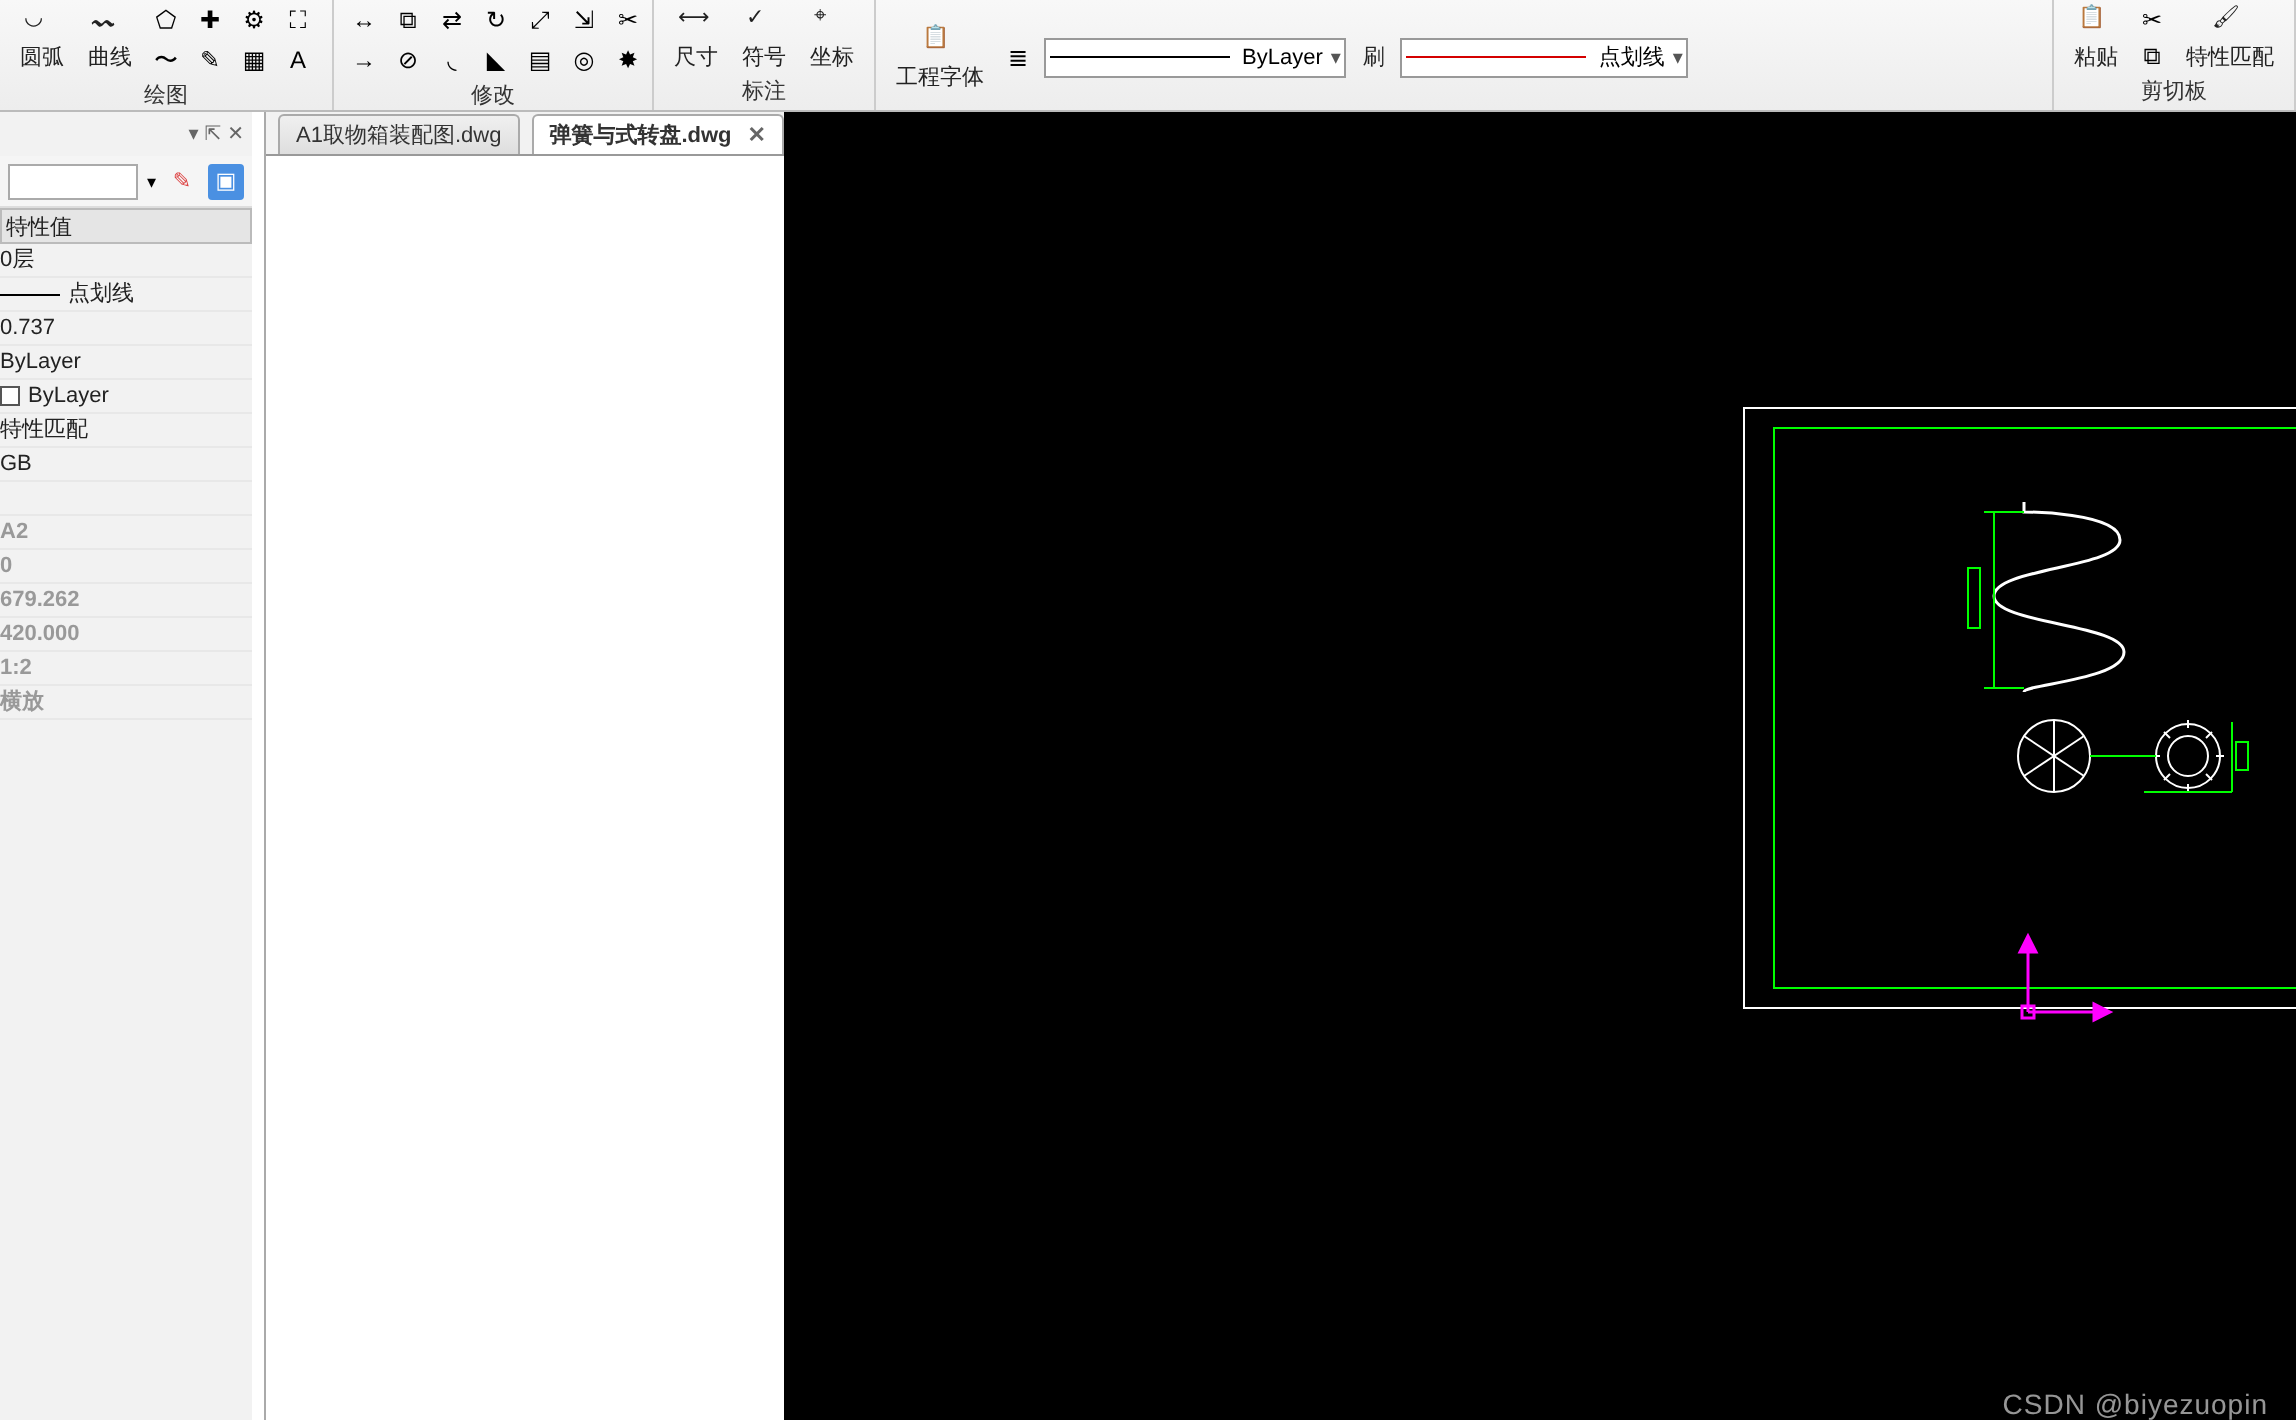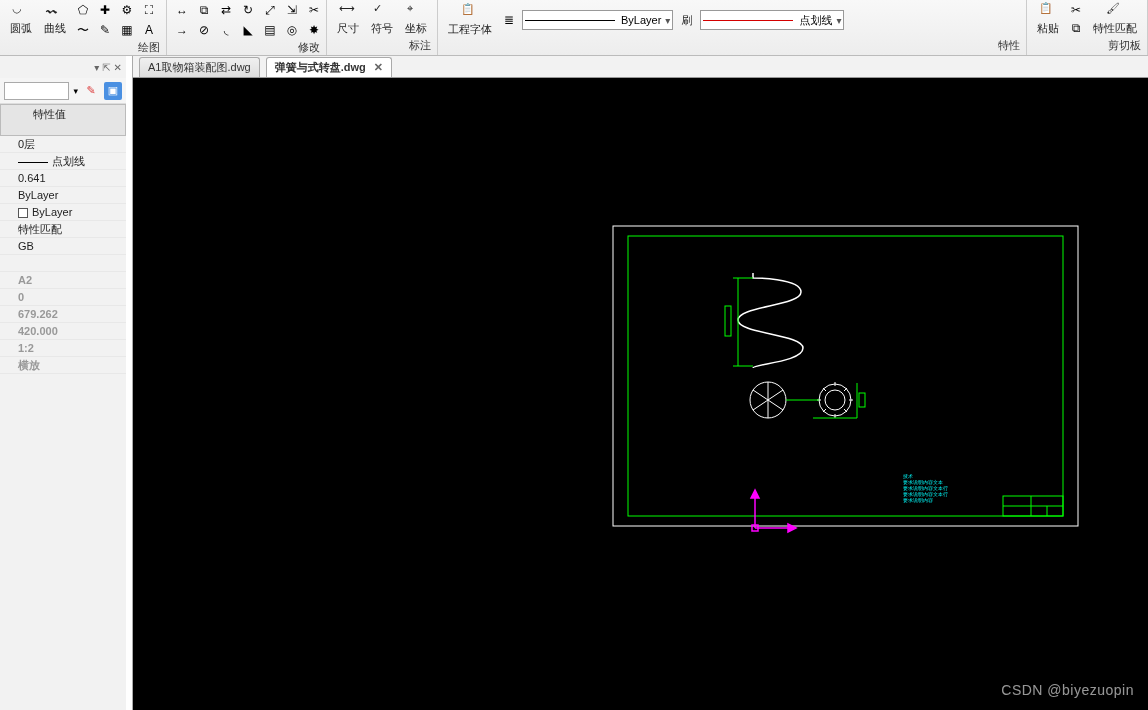--- a/index.html
+++ b/index.html
@@ -17,21 +17,21 @@
       height: 56px;
       display: flex;
     }
     .ribbon-group {
       border-right: 1px solid #ccc;
       padding: 2px 6px 0 6px;
       display: flex;
       flex-direction: column;
     }
     .group-body { display: flex; align-items: flex-start; gap: 4px; flex: 1; }
-    .group-title { text-align: right; font-size: 11px; color: #333; padding-bottom: 2px; }
+    .group-title { text-align: center; font-size: 11px; color: #333; padding-bottom: 2px; }
     .big-btn {
       display: flex; flex-direction: column; align-items: center;
       padding: 0 4px; font-size: 11px; color: #222; cursor: default;
     }
     .big-btn .ic { width: 18px; height: 18px; margin-bottom: 1px; }
     .small-grid { display: grid; grid-template-columns: repeat(auto-fill, 20px); grid-auto-rows: 18px; gap: 2px; }
     .small-ic {
       width: 18px; height: 16px; display:flex; align-items:center; justify-content:center;
       cursor: default; font-size: 12px;
     }
@@ -55,52 +55,52 @@
       gap:3px; padding:0 4px; font-size:10px; color:#666;
     }
     .panel-header span { cursor:default;}
     .panel-toolbar {
       height:26px; display:flex; align-items:center; gap:4px; padding:0 4px;
       background:#f5f5f5; border-bottom:1px solid #ddd;
     }
     .select-empty { flex:1; height:18px; background:#fff; border:1px solid #aaa;}
     .panel-icon { width:18px;height:18px; display:flex;align-items:center;justify-content:center;}
     .col-header {
-      background:#e5e5e5; border:1px solid #bbb; height:32px; line-height:18px;
-      padding-left:32px; font-size:11px; color:#222;
+      background:#e5e5e5; border:1px solid #bbb; height:18px; line-height:18px;
+      padding-left:2px; font-size:11px; color:#222;
     }
     .prop-list { flex:1; overflow:auto;}
-    .prop-row { height:17px; line-height:17px; font-size:11px; padding-left:18px; color:#222; border-bottom:1px solid #e8e8e8;}
+    .prop-row { height:17px; line-height:17px; font-size:11px; color:#222; border-bottom:1px solid #e8e8e8;}
     .prop-row.dim { color:#999;font-weight:bold;}
     .prop-row .swatch-line{display:inline-block;width:30px;height:0;border-top:1px solid #000;vertical-align:middle;margin-right:4px;}
     .prop-row .swatch-box{display:inline-block;width:10px;height:10px;border:1px solid #555;background:#fff;vertical-align:middle;margin-right:4px;}
 
     .main-area {
-      flex:1; background:#fff; display:flex; flex-direction:column;
+      flex:1; background:#fff; display:flex; 
       border-left:1px solid #aaa;
     }
     .tab-strip {
       height:22px; background:#f2f2f2; display:flex; align-items:flex-end;
       border-bottom: 1px solid #999;
     }
     .file-tab {
       height:20px; padding:0 8px; font-size:11px; display:flex; align-items:center;
       background:linear-gradient(#f0f0f0,#dedede);
       border:1px solid #aaa; border-bottom:none;
       border-radius: 3px 3px 0 0; margin-left:6px; color:#333;
     }
     .file-tab.active { background:#fff; font-weight:bold;}
     .file-tab .close-x{margin-left:8px; color:#666; font-size:11px; cursor:default;}
 
     .canvas-wrap {
       flex:1; background:#000; position:relative; overflow:hidden;
     }
     .cad-svg { position:absolute; left:0; top:0;}
     .watermark {
-      position:absolute; right:14px; bottom:12px;
+      position:absolute; right:14px; bottom:0;
       color: rgba(230,230,230,0.65);
       font-size:14px; letter-spacing:0.5px;
       font-family: Arial, sans-serif;
     }
   </style>
 </head>
 <body>
 
 <div class="ribbon">
   <div class="ribbon-group">
@@ -181,21 +181,20 @@
       </div>
       <div class="big-btn">
         <span>刷</span>
       </div>
       <div class="dropdown-swatch">
         <span class="line-sample line-red"></span>
         <span class="lbl">点划线</span>
         <span class="dd-arrow">▾</span>
       </div>
     </div>
-    <div class="group-title">特性</div>
   </div>
 
   <div class="ribbon-group">
     <div class="group-body">
       <div class="big-btn">
         <span class="ic">📋</span>
         <span>粘贴</span>
       </div>
       <div style="display:flex;flex-direction:column;gap:2px;">
         <span class="small-ic">✂</span>
@@ -221,21 +220,21 @@
     <div class="panel-toolbar">
       <div class="select-empty"></div>
       <span style="font-size:9px;">▾</span>
       <div class="panel-icon" style="color:#d44;">✎</div>
       <div class="panel-icon" style="background:#4a90e2;border-radius:2px;color:#fff;">▣</div>
     </div>
     <div class="col-header">特性值</div>
     <div class="prop-list" id="prop-list">
         <div class="prop-row"><span>0层</span></div>
         <div class="prop-row"><span class="swatch-line"></span><span>点划线</span></div>
-        <div class="prop-row"><span>0.641</span></div>
+        <div class="prop-row"><span>0.737</span></div>
         <div class="prop-row"><span>ByLayer</span></div>
         <div class="prop-row"><span class="swatch-box"></span><span>ByLayer</span></div>
         <div class="prop-row"><span>特性匹配</span></div>
         <div class="prop-row"><span>GB</span></div>
         <div class="prop-row"><span></span></div>
         <div class="prop-row dim"><span>A2</span></div>
         <div class="prop-row dim"><span>0</span></div>
         <div class="prop-row dim"><span>679.262</span></div>
         <div class="prop-row dim"><span>420.000</span></div>
         <div class="prop-row dim"><span>1:2</span></div>

